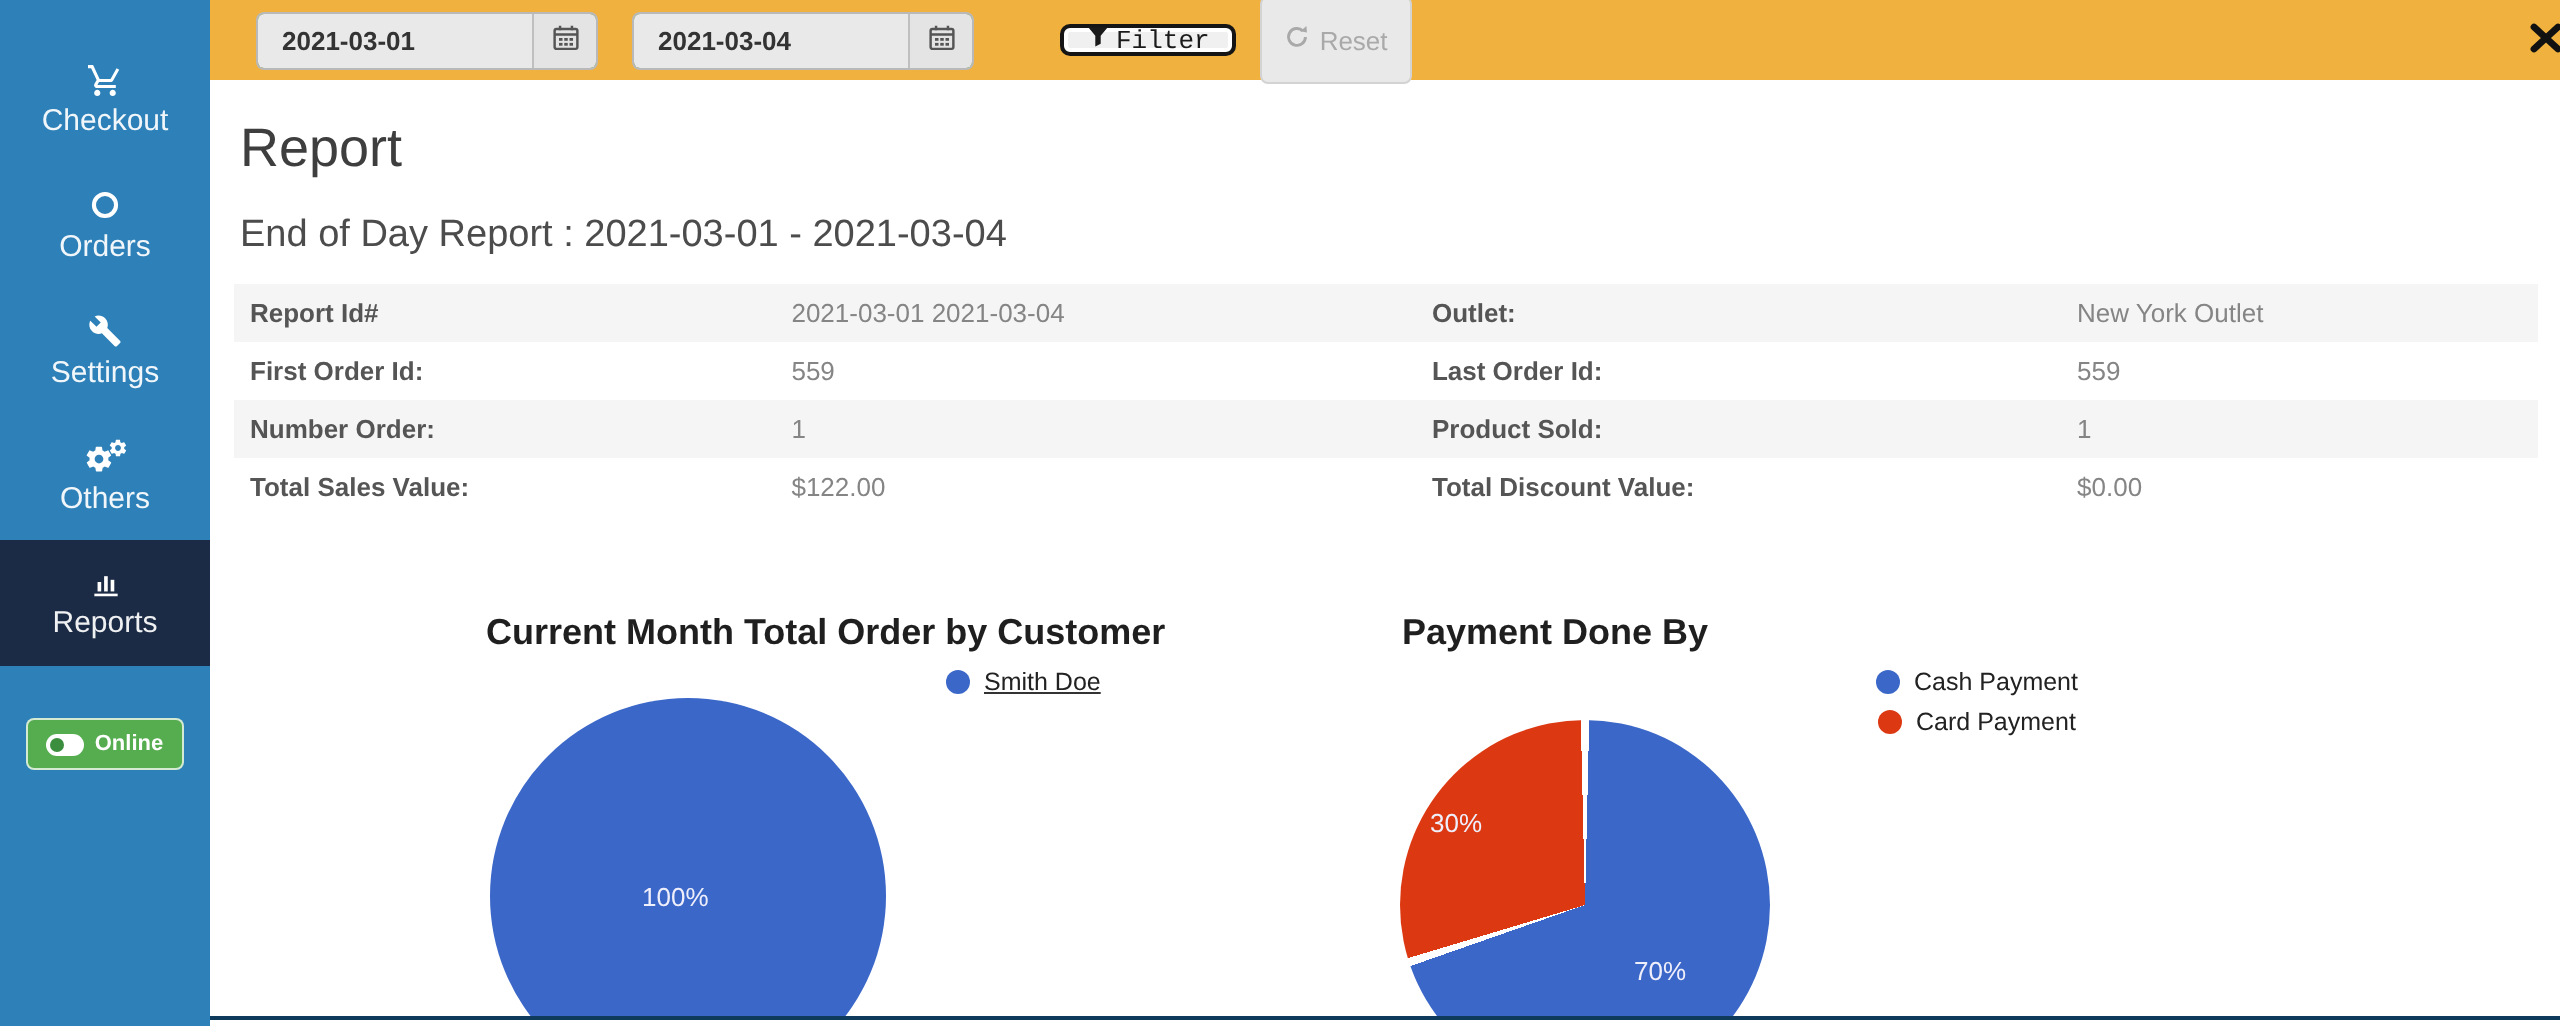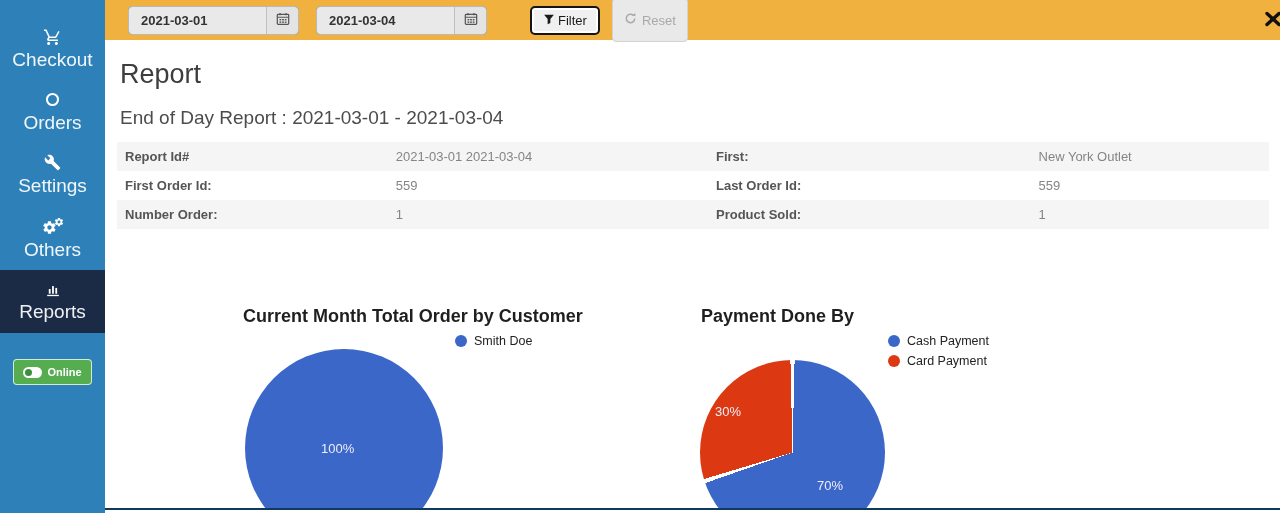--- a/index.html
+++ b/index.html
@@ -10,21 +10,21 @@
   }
 
   
   .sidebar {
     position:absolute; left:0; top:0; width:105px; height:513px;
     background:var(--sidebar-bg,#2E81B8); padding-top:18px; z-index:5;
   }
   .side-item {
     height:63px; display:flex; flex-direction:column; align-items:center;
     justify-content:center; gap:4px; color:rgba(255,255,255,.93);
-    cursor:pointer; font-size:19px;
+    cursor:pointer; font-size:15px;
   }
   .side-item svg { display:block; }
   .side-item.active { background:var(--sidebar-active-bg,#1C2B45); }
   .online-wrap { display:flex; justify-content:center; margin-top:26px; }
   .online-btn {
     display:flex; align-items:flex-end; gap:5px;
     background:var(--online-green,#56AD50); border:1px solid rgba(255,255,255,.75);
     border-radius:4px; padding:6px 9px; color:#fff; font-size:11px; font-weight:bold;
     cursor:pointer;
   }
@@ -47,24 +47,24 @@
   .date-group + .date-group { margin-left:17px; }
   .date-input {
     width:137px; border:0; background:#e9e9e9; padding:0 12px;
     font-family:inherit; font-size:13px; font-weight:bold; color:#333; outline:none;
   }
   .cal-btn {
     width:32px; border:0; border-left:1px solid #bfbfbf; background:#e4e4e4;
     display:flex; align-items:center; justify-content:center; cursor:pointer; color:#555;
   }
   .filter-btn {
-    margin-left:43px; height:29px; padding:0 11px;
+    margin-left:43px; height:16px; padding:0 11px;
     background:#f0f0f0; border:2px solid #151515; border-radius:5px;
     box-shadow:inset 0 0 0 2px #fff;
-    font-family:Liberation Sans, sans-serif; font-size:13px; color:#1a1a1a;
+    font-family:Liberation Mono, monospace; font-size:13px; color:#1a1a1a;
     display:flex; align-items:center; gap:3px; cursor:pointer;
   }
   .reset-btn {
     margin-left:12px; height:44px; padding:0 11px;
     background:#e9e9e9; border:1px solid #d3d3d3; border-radius:4px;
     font-family:inherit; font-size:13px; color:#a9a9a9;
     display:flex; align-items:center; gap:5px; cursor:pointer;
   }
   .close-x { position:absolute; right:-3px; top:9px; cursor:pointer; }
 
@@ -232,53 +232,59 @@
 
 <main class="content">
   <h1 class="page-title">Report</h1>
   <h2 class="page-subtitle">End of Day Report : 2021-03-01 - 2021-03-04</h2>
 
   <table class="report-table">
     <tbody>
       <tr>
         <td class="lbl c1">Report Id#</td>
         <td class="val c2">2021-03-01 2021-03-04</td>
-        <td class="lbl c3">First:</td>
+        <td class="lbl c3">Outlet:</td>
         <td class="val c4">New York Outlet</td>
       </tr>
       <tr>
         <td class="lbl c1">First Order Id:</td>
         <td class="val c2">559</td>
         <td class="lbl c3">Last Order Id:</td>
         <td class="val c4">559</td>
       </tr>
       <tr>
         <td class="lbl c1">Number Order:</td>
         <td class="val c2">1</td>
         <td class="lbl c3">Product Sold:</td>
         <td class="val c4">1</td>
       </tr>
+      <tr>
+        <td class="lbl c1">Total Sales Value:</td>
+        <td class="val c2">$122.00</td>
+        <td class="lbl c3">Total Discount Value:</td>
+        <td class="val c4">$0.00</td>
+      </tr>
     </tbody>
   </table>
 </main>
 
 <div class="charts-layer">
 
   <div class="chart-title" style="left:243px; top:306px;">Current Month Total Order by Customer</div>
-  <div class="legend" style="left:455px; top:334px;">
+  <div class="legend" style="left:473px; top:334px;text-decoration:underline;">
     <div class="legend-item">
       <span class="legend-dot" style="background: rgb(58, 103, 200);"></span>
       <span>Smith Doe</span>
     </div>
   </div>
   <div class="pie" style="left: 245px; top: 349px; width: 198px; height: 198px; background: rgb(58, 103, 200);"></div>
   <div class="pie-label" style="left:321px; top:441px;">100%</div>
 
   <div class="chart-title" style="left:701px; top:306px;">Payment Done By</div>
-  <div class="legend" style="left:888px; top:334px;">
+  <div class="legend" style="left:938px; top:334px;align-items:center;">
     <div class="legend-item">
       <span class="legend-dot" style="background: rgb(58, 103, 200);"></span>
       <span>Cash Payment</span>
     </div>
     <div class="legend-item">
       <span class="legend-dot" style="background: rgb(220, 57, 18);"></span>
       <span>Card Payment</span>
     </div>
   </div>
   <div class="pie" style="left: 700px; top: 360px; width: 185px; height: 185px; background: conic-gradient(rgb(255, 255, 255) 0deg, rgb(255, 255, 255) 1.3deg, rgb(58, 103, 200) 1.3deg, rgb(58, 103, 200) 250.7deg, rgb(255, 255, 255) 250.7deg, rgb(255, 255, 255) 253.3deg, rgb(220, 57, 18) 253.3deg, rgb(220, 57, 18) 358.7deg, rgb(255, 255, 255) 358.7deg, rgb(255, 255, 255) 360deg);"></div>

